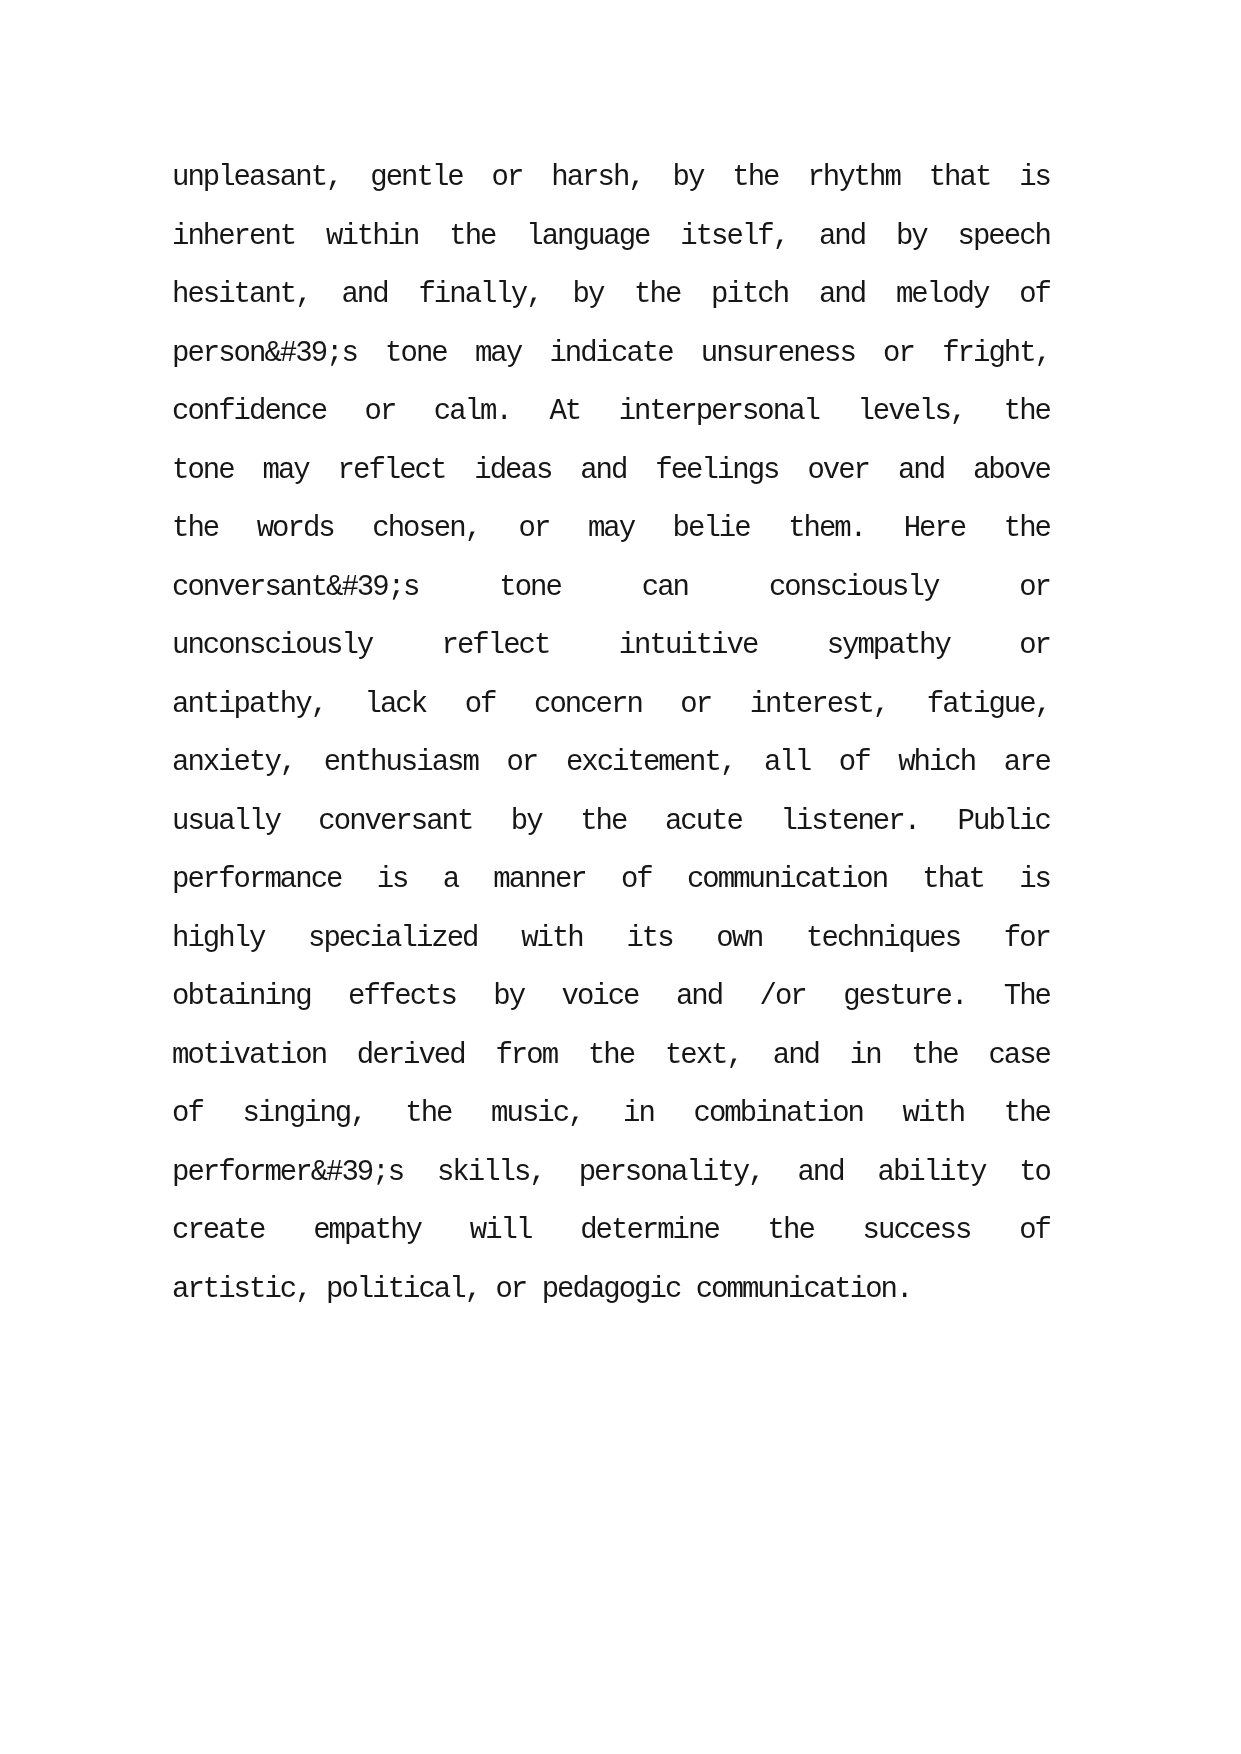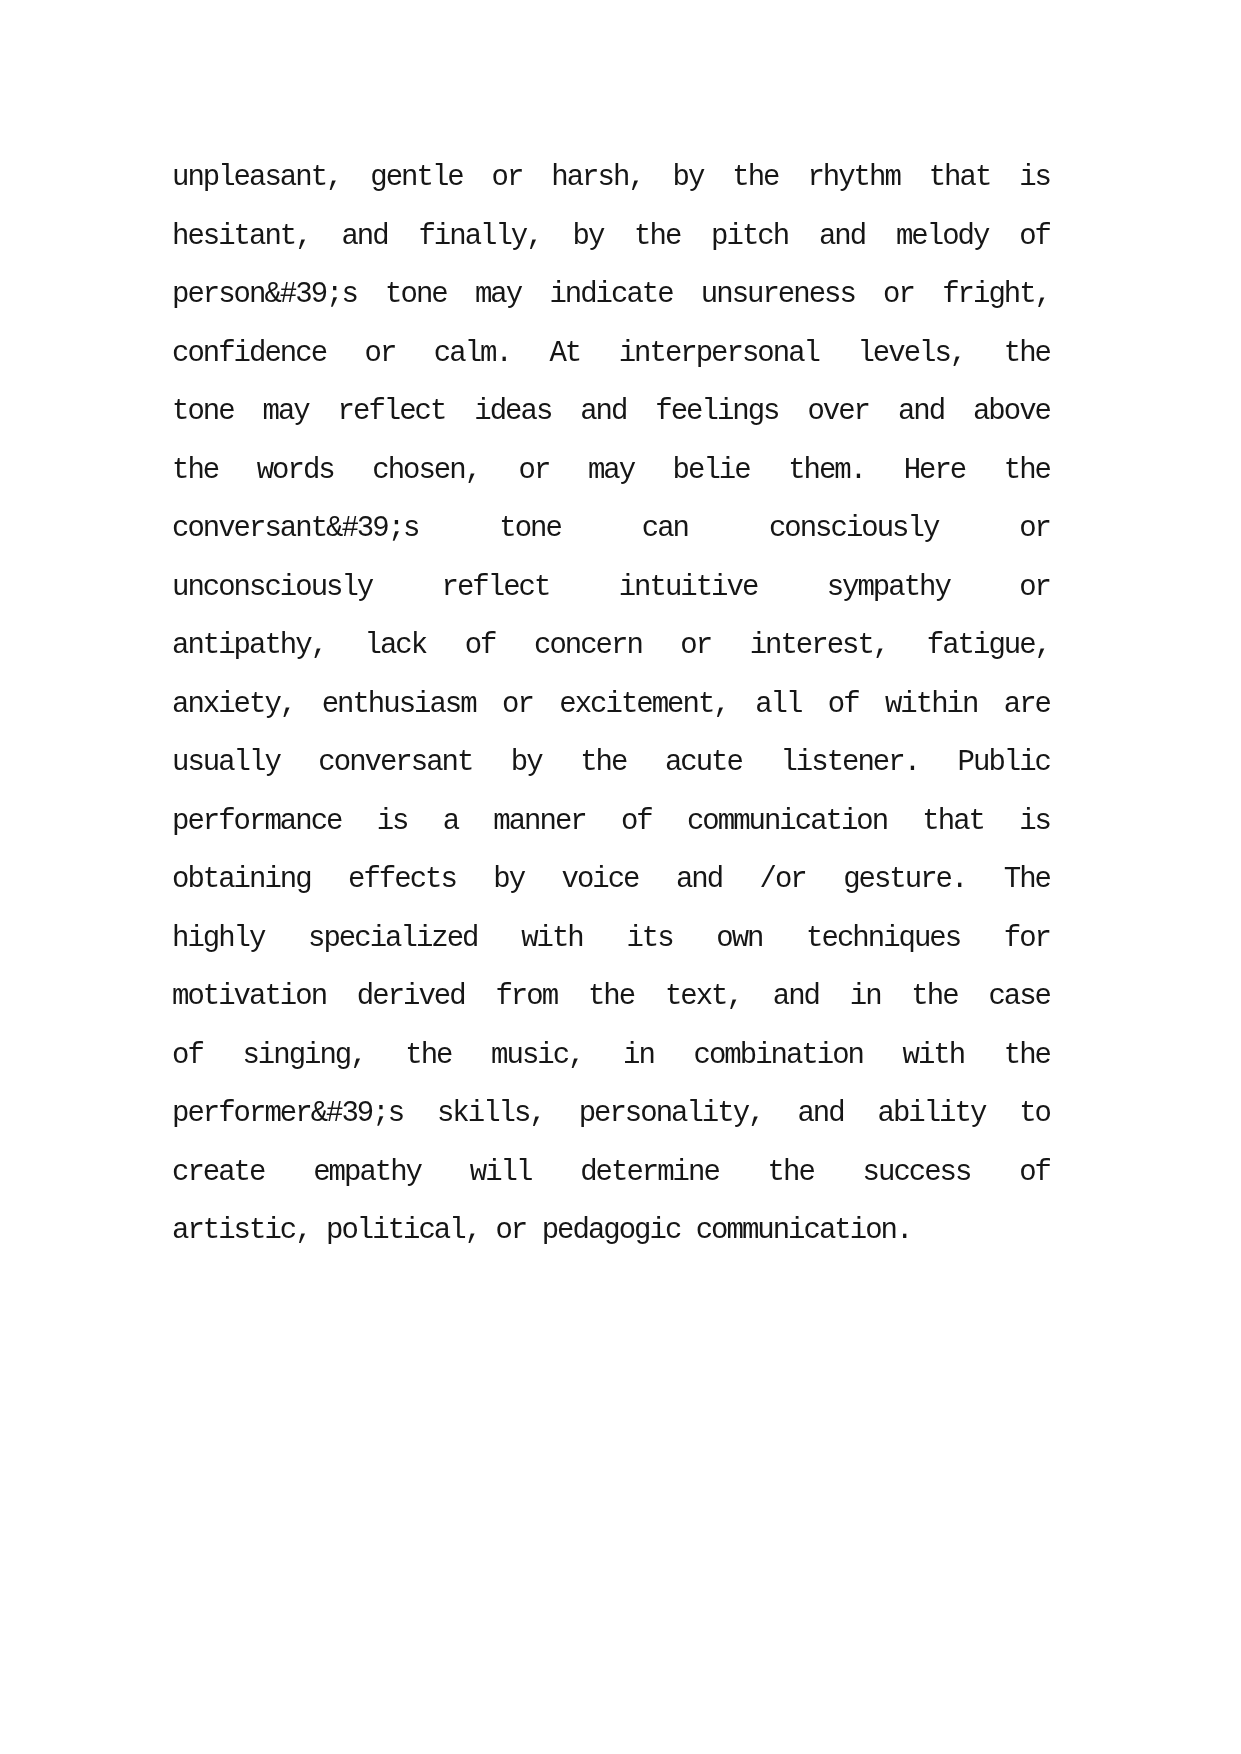--- a/index.html
+++ b/index.html
@@ -36,32 +36,33 @@
     text-align: center;
     text-align-last: left;
   }
 </style>
 </head>
 <body>
 
 <div class="page">
   <div class="paragraph">
     <div class="text-line">unpleasant, gentle or harsh, by the rhythm that is</div>
+    <div class="text-line">inherent within the language itself, and by speech</div>
     <div class="text-line">hesitant, and finally, by the pitch and melody of</div>
     <div class="text-line">person&amp;#39;s tone may indicate unsureness or fright,</div>
     <div class="text-line">confidence or calm. At interpersonal levels, the</div>
     <div class="text-line">tone may reflect ideas and feelings over and above</div>
     <div class="text-line">the words chosen, or may belie them. Here the</div>
     <div class="text-line">conversant&amp;#39;s tone can consciously or</div>
     <div class="text-line">unconsciously reflect intuitive sympathy or</div>
     <div class="text-line">antipathy, lack of concern or interest, fatigue,</div>
-    <div class="text-line">anxiety, enthusiasm or excitement, all of within are</div>
+    <div class="text-line">anxiety, enthusiasm or excitement, all of which are</div>
     <div class="text-line">usually conversant by the acute listener. Public</div>
     <div class="text-line">performance is a manner of communication that is</div>
+    <div class="text-line">highly specialized with its own techniques for</div>
     <div class="text-line">obtaining effects by voice and /or gesture. The</div>
-    <div class="text-line">highly specialized with its own techniques for</div>
     <div class="text-line">motivation derived from the text, and in the case</div>
     <div class="text-line">of singing, the music, in combination with the</div>
     <div class="text-line">performer&amp;#39;s skills, personality, and ability to</div>
     <div class="text-line">create empathy will determine the success of</div>
     <div class="text-line last">artistic, political, or pedagogic communication.</div>
   </div>
 </div>
 
 </body></html>

